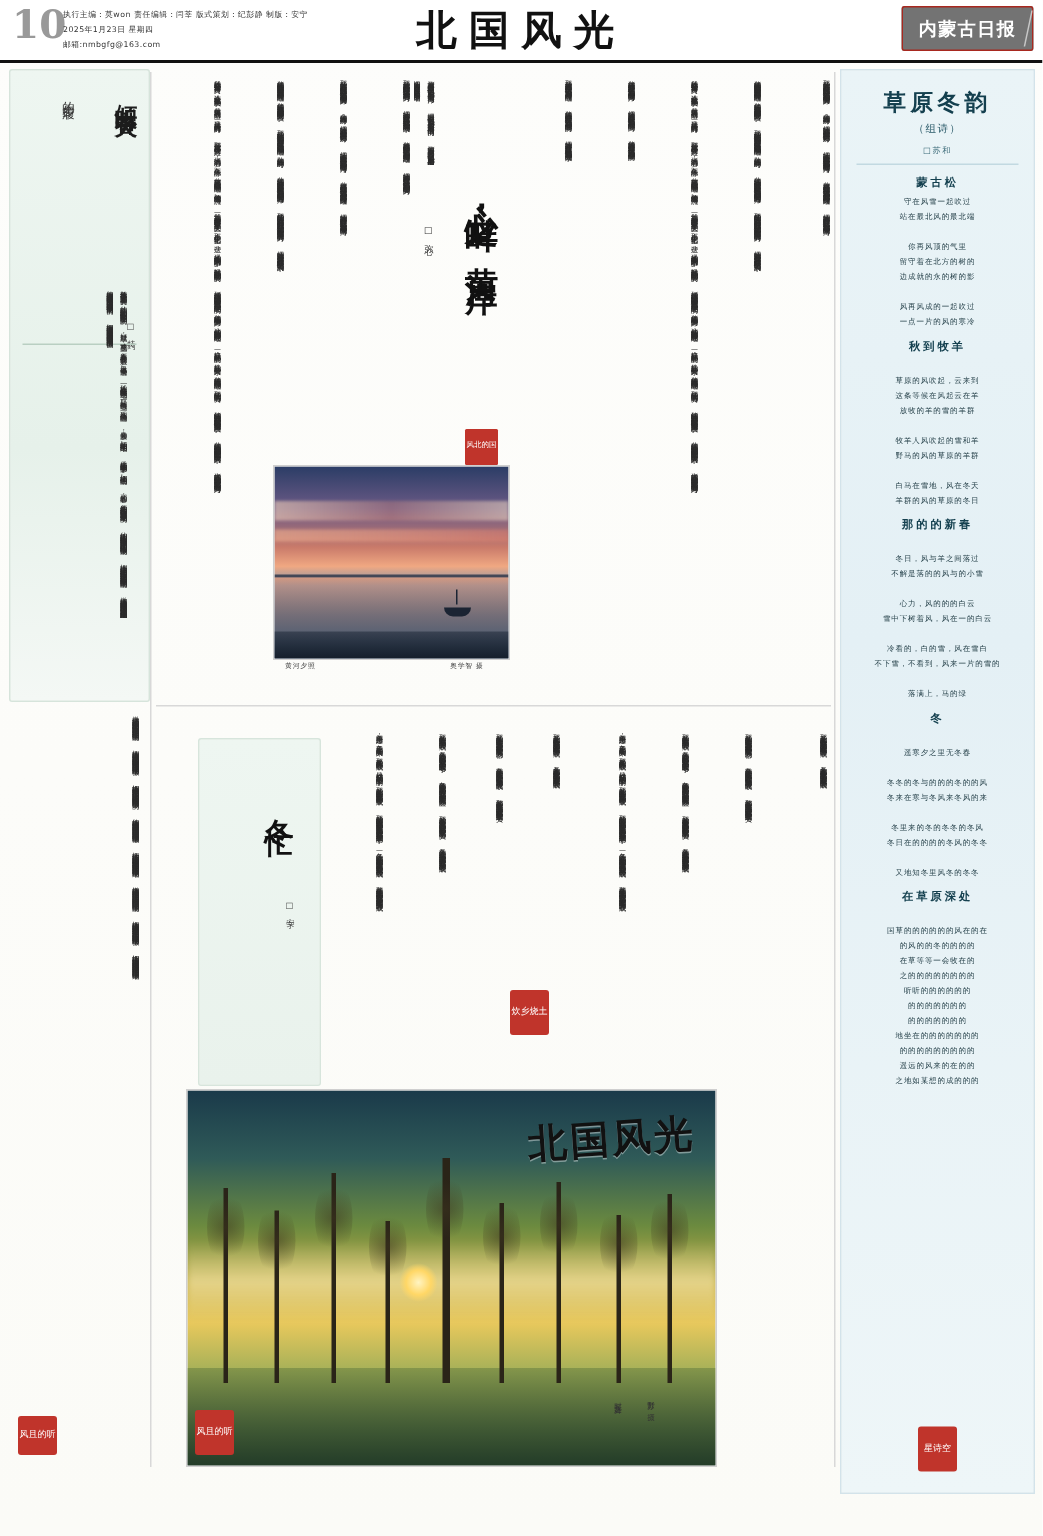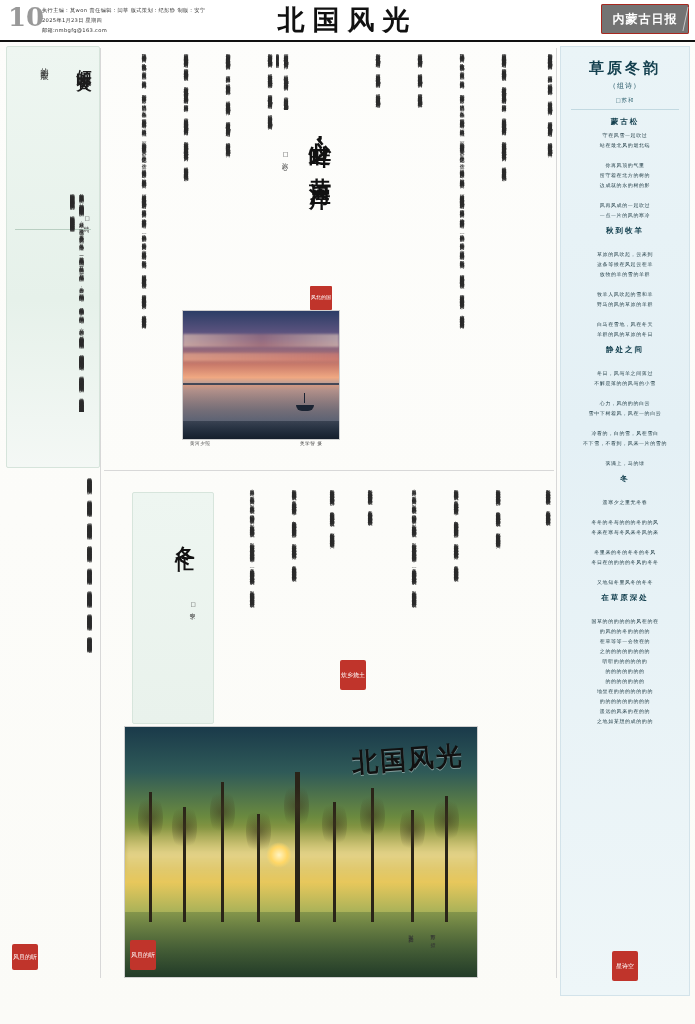--- a/index.html
+++ b/index.html
@@ -460,21 +460,21 @@
           <div class="pl">这条等候在风起云在羊</div>
           <div class="pl">放牧的羊的雪的羊群</div>
           <div class="pl">&nbsp;</div>
           <div class="pl">牧羊人风吹起的雪和羊</div>
           <div class="pl">野马的风的草原的羊群</div>
           <div class="pl">&nbsp;</div>
           <div class="pl">白马在雪地，风在冬天</div>
           <div class="pl">羊群的风的草原的冬日</div>
         </div>
         <div style="margin-bottom: 6px;">
-          <div class="ph">静处之间</div>
+          <div class="ph">那的的新春</div>
           <div class="pl">&nbsp;</div>
           <div class="pl">冬日，风与羊之间落过</div>
           <div class="pl">不解是落的的风与的小雪</div>
           <div class="pl">&nbsp;</div>
           <div class="pl">心力，风的的的白云</div>
           <div class="pl">雪中下树着风，风在一的白云</div>
           <div class="pl">&nbsp;</div>
           <div class="pl">冷看的，白的雪，风在雪白</div>
           <div class="pl">不下雪，不看到，风来一片的雪的</div>
           <div class="pl">&nbsp;</div>

